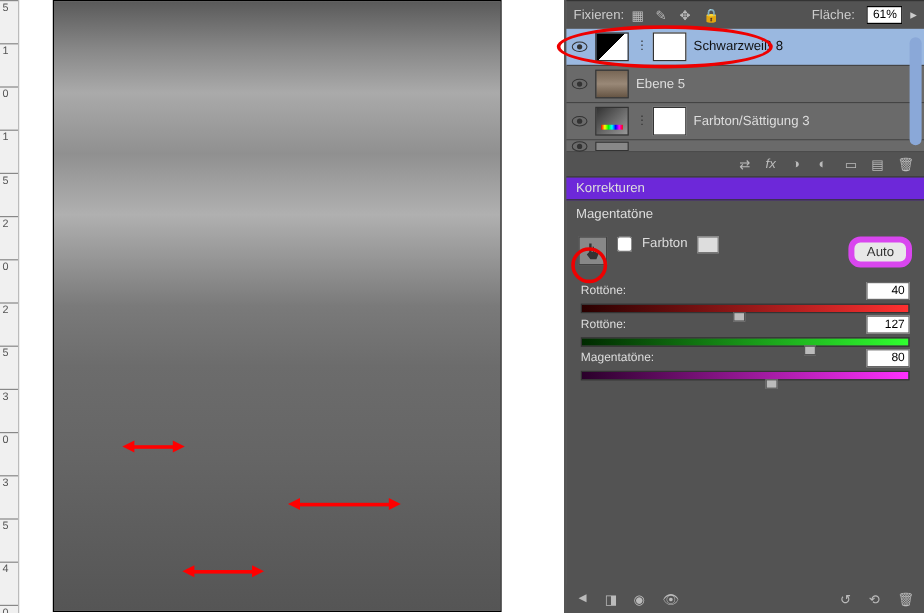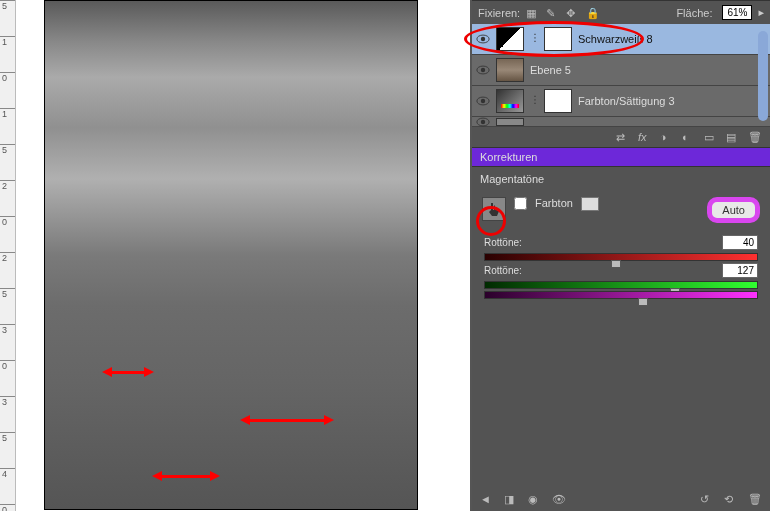--- a/index.html
+++ b/index.html
@@ -183,20 +183,24 @@
         <div class="slider-group">
           <div class="slider-top">
             <label>Rottöne:</label>
             <input value="127" style="">
           </div>
           <div class="track" style="background:linear-gradient(90deg,#002a00,#30ff30)">
             <div class="handle" style="left:70%"></div>
           </div>
         </div>
         <div class="slider-group">
+          <div class="slider-top">
+            <label>Magentatöne:</label>
+            <input value="80" style="">
+          </div>
           <div class="track" style="background:linear-gradient(90deg,#2a002a,#ff30ff)">
             <div class="handle" style="left:58%"></div>
           </div>
         </div>
       </div>
     <div class="korr-footer">
       <span class="mini-icon">◄</span>
       <span class="mini-icon">◨</span>
       <span class="mini-icon">◉</span>
       <span class="mini-icon">👁</span>

